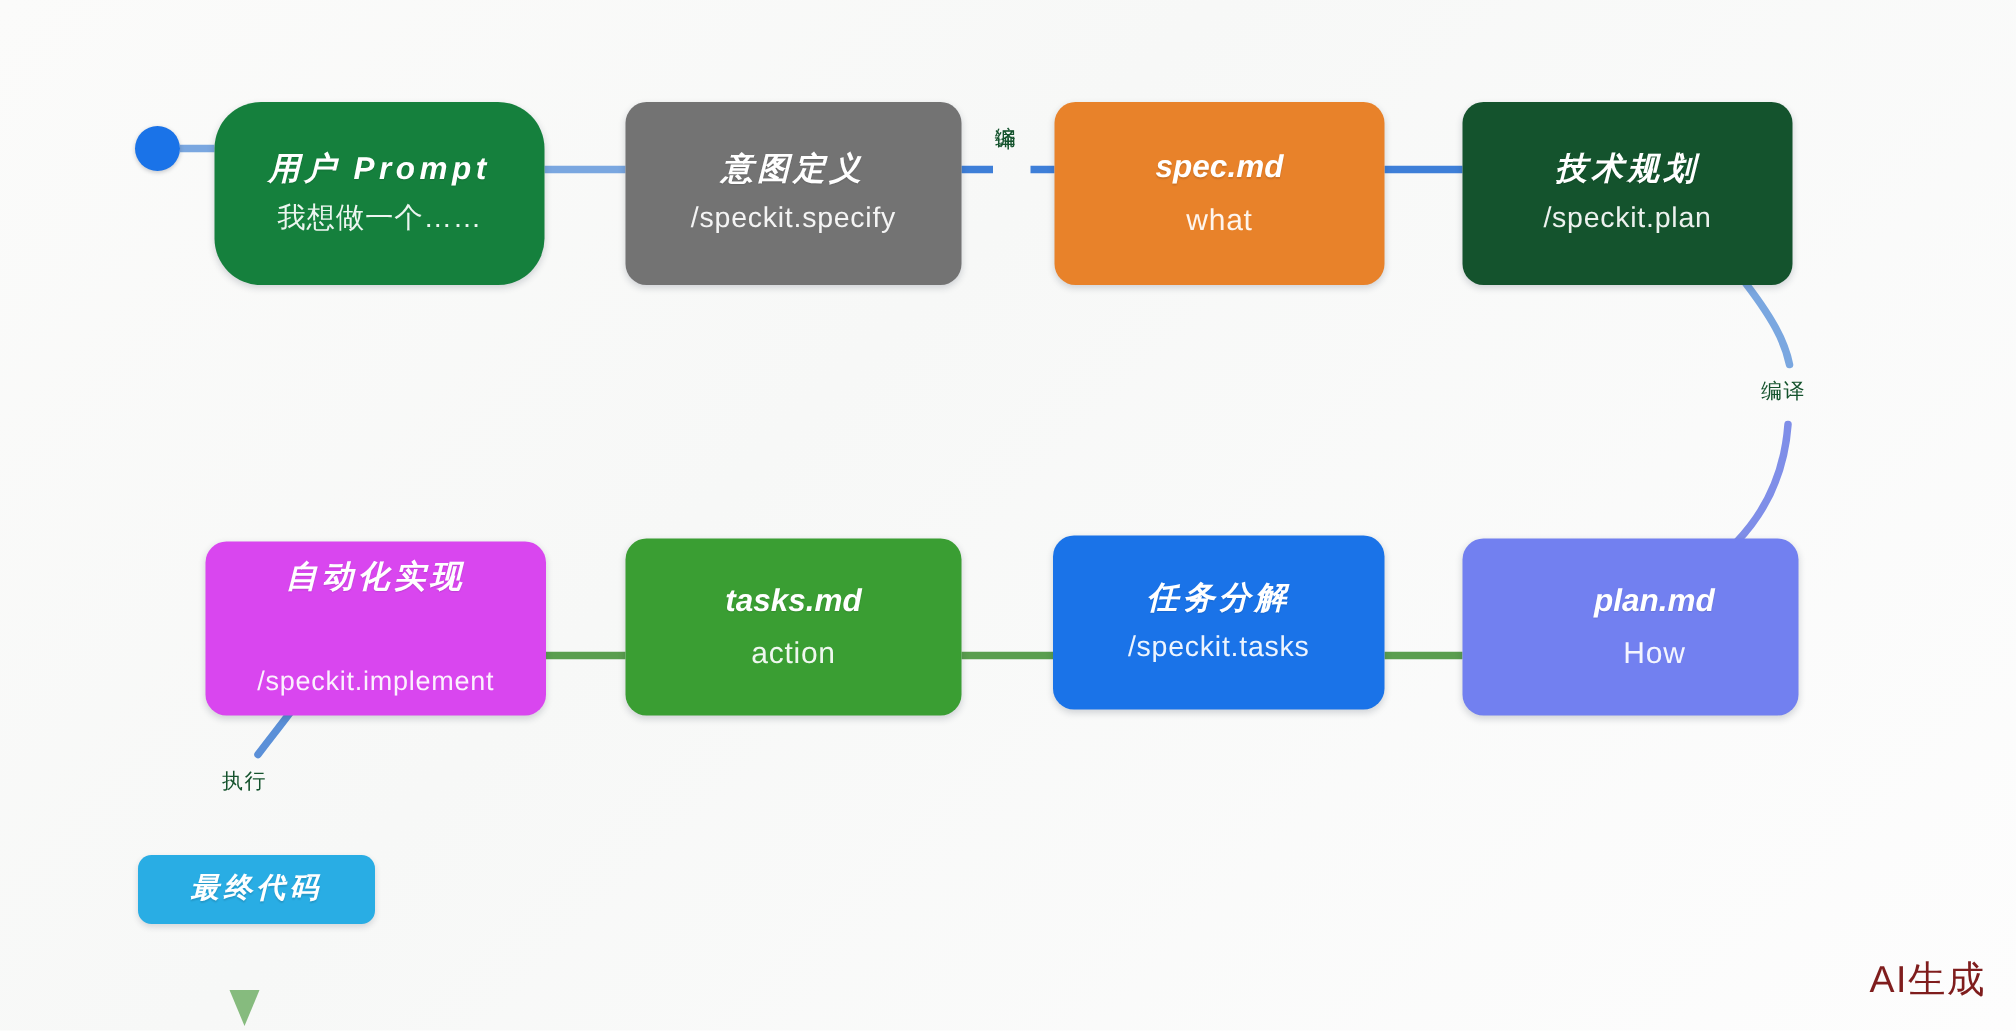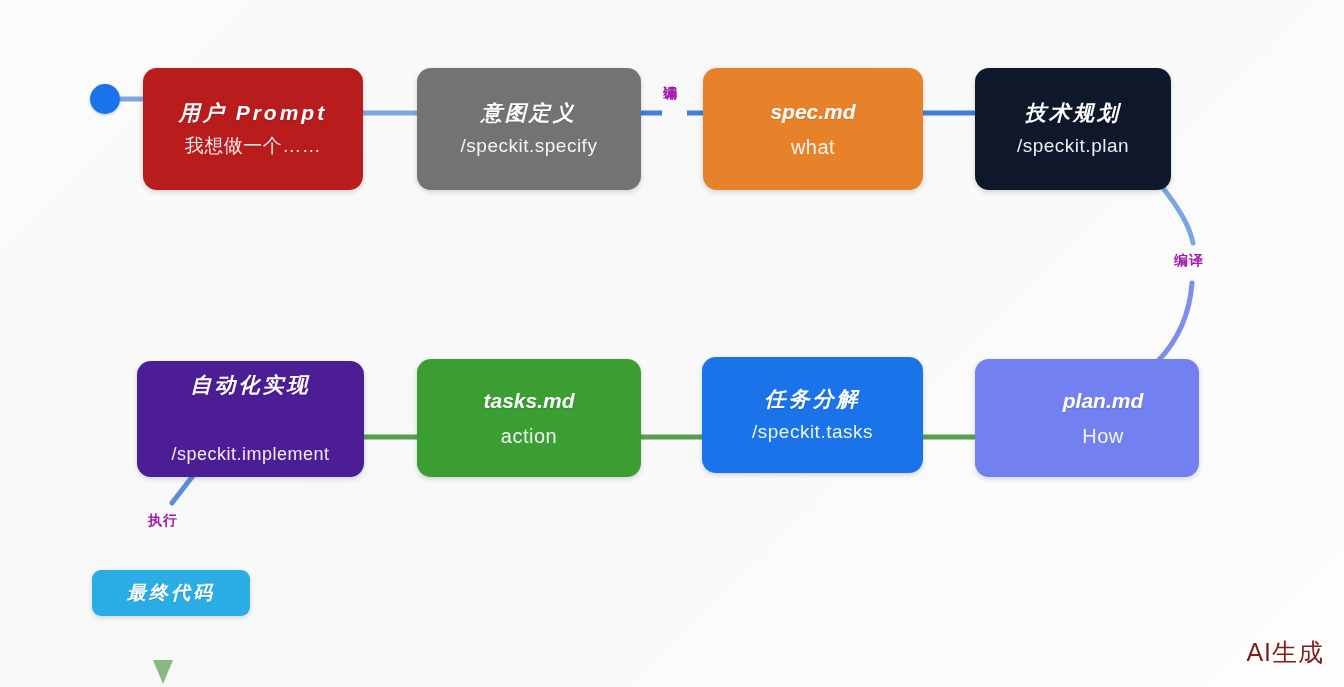--- a/index.html
+++ b/index.html
@@ -86,23 +86,23 @@
     position: absolute;
     width: 30px;
     height: 30px;
     border-radius: 50%;
     box-shadow: 0 1px 3px rgba(30,40,60,0.25);
   }
 
   
   .edge-label {
     position: absolute;
-    color: #a21caf;
+    color: #14532d;
     font-size: 14px;
-    font-weight: 700;
+    font-weight: 400;
     letter-spacing: 1px;
     white-space: nowrap;
   }
   .edge-label.vertical {
     writing-mode: vertical-rl;
     text-orientation: upright;
     letter-spacing: 2px;
     line-height: 1.05;
   }
 
@@ -152,41 +152,41 @@
         <stop offset="55%" stop-color="#8aaad9"></stop>
         <stop offset="100%" stop-color="#86bb7e"></stop>
       </linearGradient>
     </defs>
     <line x1="163" y1="537" x2="163" y2="666" stroke="url(#arrowGrad)" stroke-width="5"></line>
     <polygon points="163,684 153,660 173,660" fill="#86bb7e"></polygon>
   </svg>
 
   <div class="start-dot" style="left:90px; top:84px; background:#1a73e8;"></div>
 
-  <div class="node cn" style="left:143px; top:68px; width:220px; height:122px; background:#b91c1c;">
+  <div class="node cn" style="left:143px; top:68px; width:220px; height:122px; background:#15803d;border-radius:31px;">
     <div class="title">用户 Prompt</div>
     <div class="sub">我想做一个……</div>
   </div>
 
   <div class="node cn" style="left:417px; top:68px; width:224px; height:122px; background:#737373;">
     <div class="title">意图定义</div>
     <div class="sub">/speckit.specify</div>
   </div>
 
   <div class="node en" style="left:703px; top:68px; width:220px; height:122px; background:#e8822a;">
     <div class="title">spec.md</div>
     <div class="sub">what</div>
   </div>
 
-  <div class="node cn" style="left:975px; top:68px; width:196px; height:122px; background:#0f172a;">
+  <div class="node cn" style="left:975px; top:68px; width:220px; height:122px; background:#14532d;">
     <div class="title">技术规划</div>
     <div class="sub">/speckit.plan</div>
   </div>
 
-  <div class="node cn" style="left:137px; top:361px; width:227px; height:116px; background:#4c1d95;gap:37px;">
+  <div class="node cn" style="left:137px; top:361px; width:227px; height:116px; background:#d946ef;gap:37px;">
     <div class="title">自动化实现</div>
     <div class="sub" style="font-size:18px;text-align:center;">/speckit.implement</div>
   </div>
 
   <div class="node en" style="left:417px; top:359px; width:224px; height:118px; background:#3a9e33;">
     <div class="title">tasks.md</div>
     <div class="sub">action</div>
   </div>
 
   <div class="node cn" style="left:702px; top:357px; width:221px; height:116px; background:#1a73e8;">

